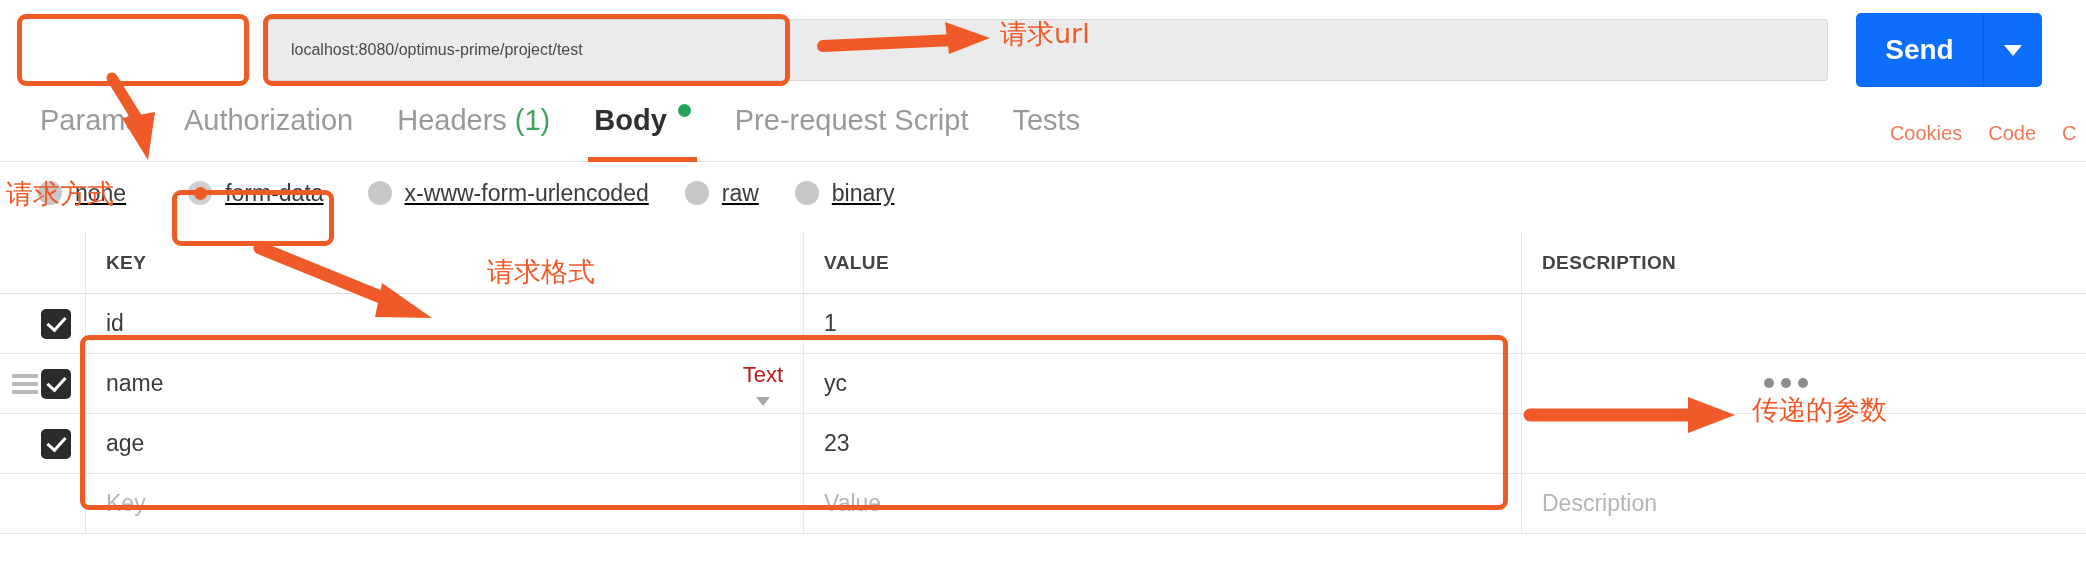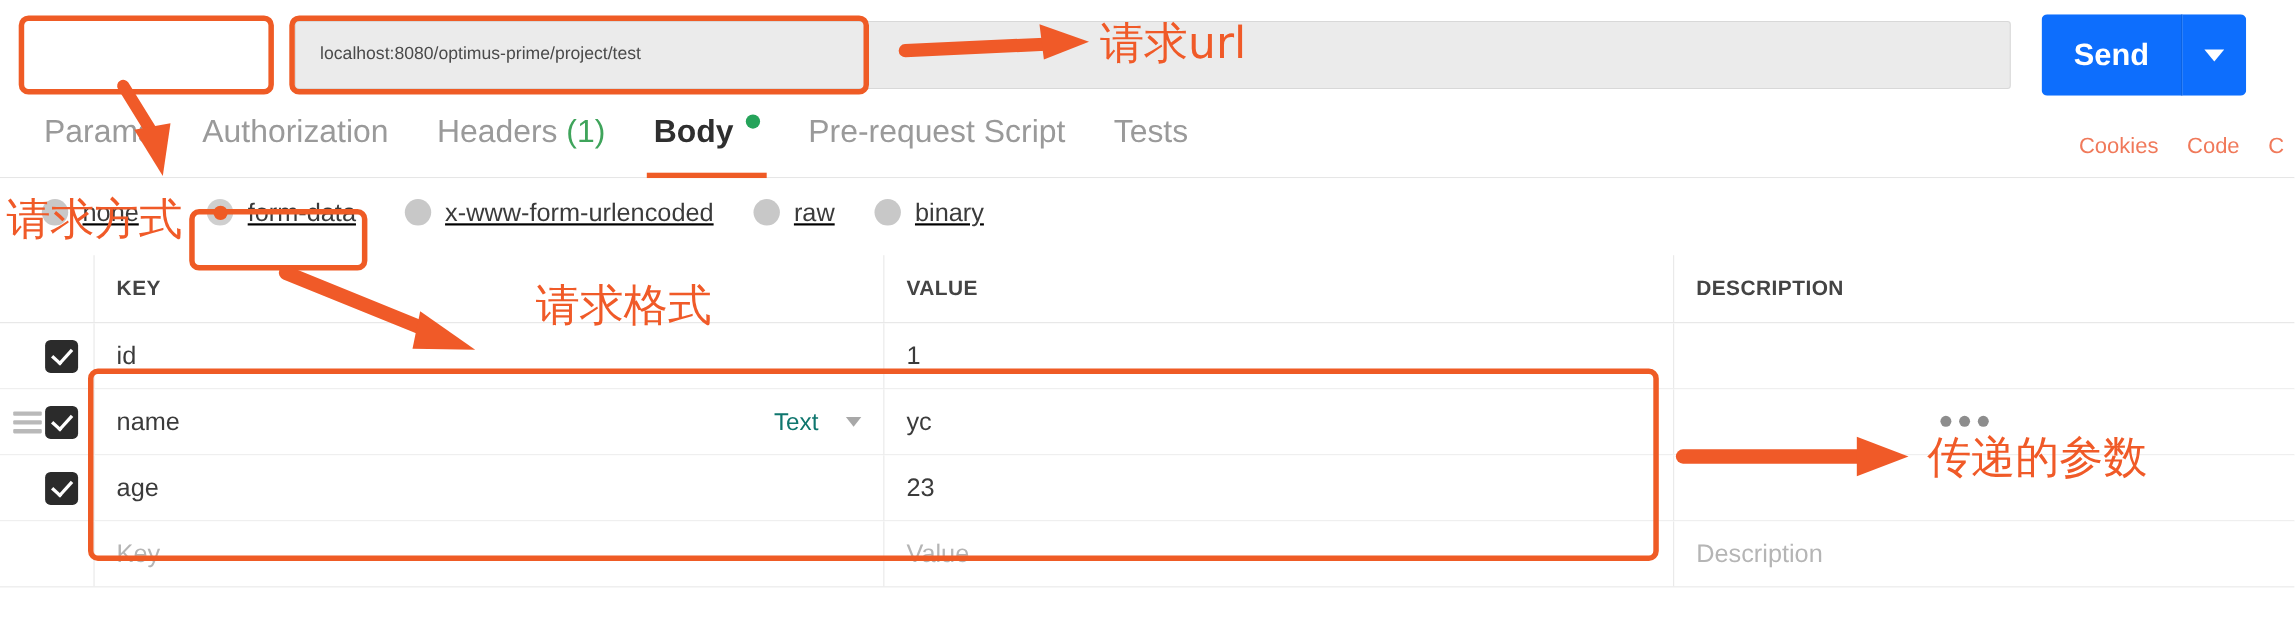--- a/index.html
+++ b/index.html
@@ -159,42 +159,42 @@
     width: 8px; height: 15px;
     border: solid #fff; border-width: 0 3.5px 3.5px 0;
     transform: rotate(42deg); margin-top: -4px;
   }
   .drag-handle {
     position: absolute; left: 12px; top: 50%; transform: translateY(-50%);
     width: 26px; cursor: grab;
   }
   .drag-handle i { display: block; height: 4px; background: #b9b9b9; margin: 4px 0; border-radius: 1px; }
   .type-sel {
-    margin-left: auto; font-size: 22px; color: #0f766e;
-    display: flex; align-items: center; gap: 25px; cursor: pointer;
+    margin-left: auto; font-size: 22px; color: #b91c1c;
+    display: flex; align-items: center; gap: 9px; cursor: pointer; flex-direction: column;
   }
   .type-sel .tri {
     width: 0; height: 0;
     border-left: 7px solid transparent;
     border-right: 7px solid transparent;
     border-top: 9px solid #a8a8a8;
   }
   .dots-menu {
     position: absolute; right: 22px; top: 50%; transform: translateY(-50%);
     display: flex; gap: 7px; cursor: pointer;
   }
   .dots-menu i { width: 10px; height: 10px; border-radius: 50%; background: #8d8d8d; display: block; }
 
   
   .ann { position: absolute; pointer-events: none; }
   .ann-box {
     border: 5px solid #ef5b25; border-radius: 9px; background: transparent;
   }
   .ann-text {
-    color: #f05a28; font-size: 40px; font-weight: 500;
+    color: #f05a28; font-size: 27px; font-weight: 500;
     font-family: "DejaVu Sans", "Liberation Sans", sans-serif;
     white-space: nowrap; line-height: 1;
   }
   svg.ann { overflow: visible; }
 </style>
 </head>
 <body>
 
 <div id="app">
 

